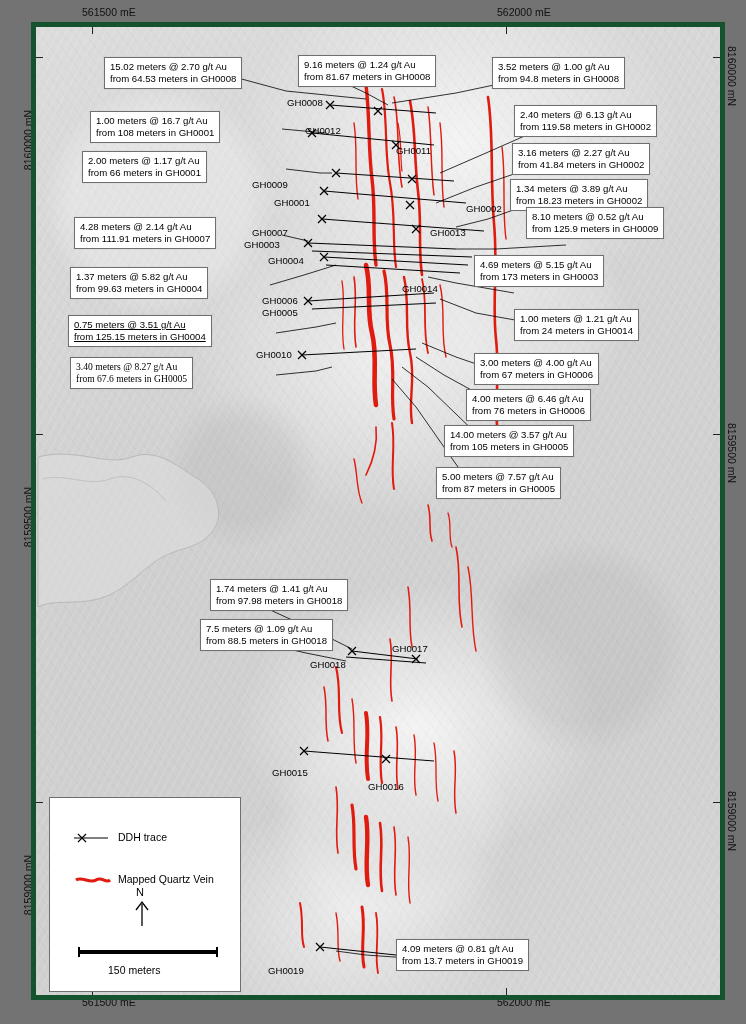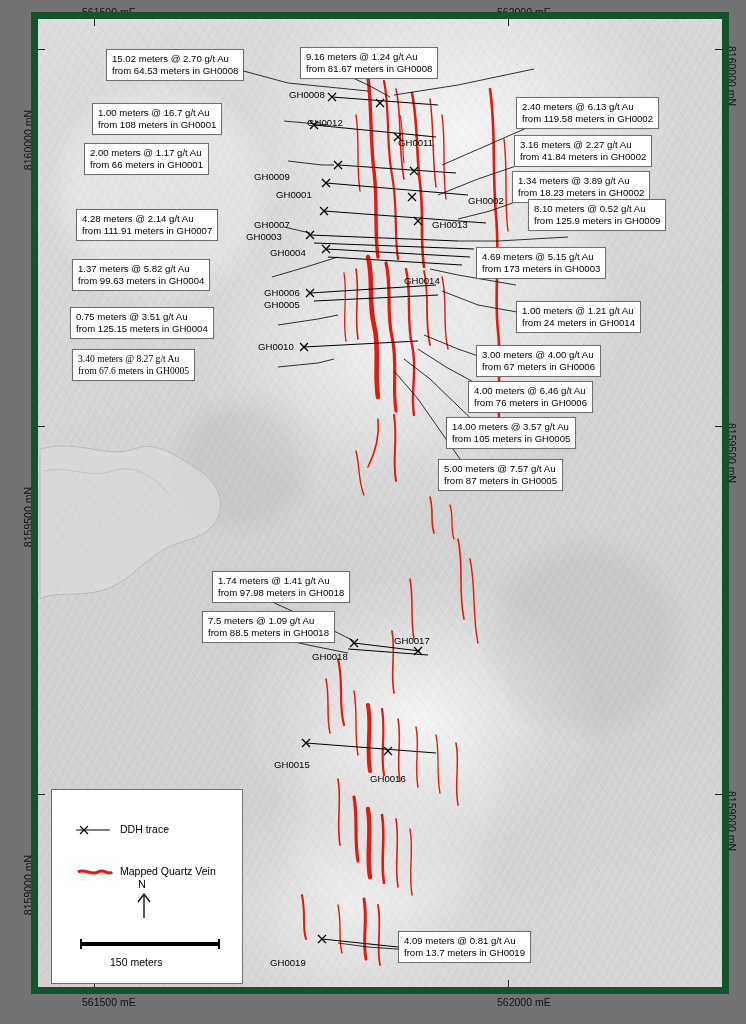--- a/index.html
+++ b/index.html
@@ -1,20 +1,20 @@
 <!DOCTYPE html>
 <html><head>
 <meta charset="utf-8">
 <style>
   html,body{margin:0;padding:0;background:#ffffff;}
   body{width:746px;height:1024px;font-family:"Liberation Sans",sans-serif;}
   #stage{position:relative;width:746px;height:1024px;overflow:hidden;background:#737373;}
 
   
-  .frame{position:absolute;left:31px;top:12px;width:684px;height:968px;border:7px solid #14532d;background:#d9d9d9;overflow:hidden;}
+  .frame{position:absolute;left:31px;top:22px;width:684px;height:968px;border:5px solid #14532d;background:#d9d9d9;overflow:hidden;}
 
   
   .axlbl{position:absolute;font-size:10.5px;color:#111;white-space:nowrap;}
   .axlbl.vert{transform-origin:0 0;}
 
   
   .terrain{position:absolute;inset:0;}
   .t1{position:absolute;inset:0;background:
       radial-gradient(ellipse 52% 30% at 62% 12%, #f4f4f4 0%, rgba(244,244,244,0) 62%),
       radial-gradient(ellipse 46% 26% at 52% 34%, #efefef 0%, rgba(239,239,239,0) 64%),
@@ -218,20 +218,24 @@
     </svg>
 
     <div class="callout" style="left:68px;top:30px;">
         <div>15.02 meters @ 2.70 g/t Au</div>
         <div>from 64.53 meters in GH0008</div>
       </div>
     <div class="callout" style="left:262px;top:28px;">
         <div>9.16 meters @ 1.24 g/t Au</div>
         <div>from 81.67 meters in GH0008</div>
       </div>
+    <div class="callout" style="left:456px;top:30px;">
+        <div>3.52 meters @ 1.00 g/t Au</div>
+        <div>from 94.8 meters in GH0008</div>
+      </div>
     <div class="callout" style="left:54px;top:84px;">
         <div>1.00 meters @ 16.7 g/t Au</div>
         <div>from 108 meters in GH0001</div>
       </div>
     <div class="callout" style="left:478px;top:78px;">
         <div>2.40 meters @ 6.13 g/t Au</div>
         <div>from 119.58 meters in GH0002</div>
       </div>
     <div class="callout" style="left:46px;top:124px;">
         <div>2.00 meters @ 1.17 g/t Au</div>
@@ -254,21 +258,21 @@
         <div>from 125.9 meters in GH0009</div>
       </div>
     <div class="callout" style="left:34px;top:240px;">
         <div>1.37 meters @ 5.82 g/t Au</div>
         <div>from 99.63 meters in GH0004</div>
       </div>
     <div class="callout" style="left:438px;top:228px;">
         <div>4.69 meters @ 5.15 g/t Au</div>
         <div>from 173 meters in GH0003</div>
       </div>
-    <div class="callout" style="left:32px;top:288px;">
+    <div class="callout" style="left:32px;top:288px;text-decoration:underline;">
         <div>0.75 meters @ 3.51 g/t Au</div>
         <div>from 125.15 meters in GH0004</div>
       </div>
     <div class="callout" style="left:478px;top:282px;">
         <div>1.00 meters @ 1.21 g/t Au</div>
         <div>from 24 meters in GH0014</div>
       </div>
     <div class="callout" style="left:34px;top:330px;font-family:Liberation Serif, serif;">
         <div>3.40 meters @ 8.27 g/t Au</div>
         <div>from 67.6 meters in GH0005</div>

